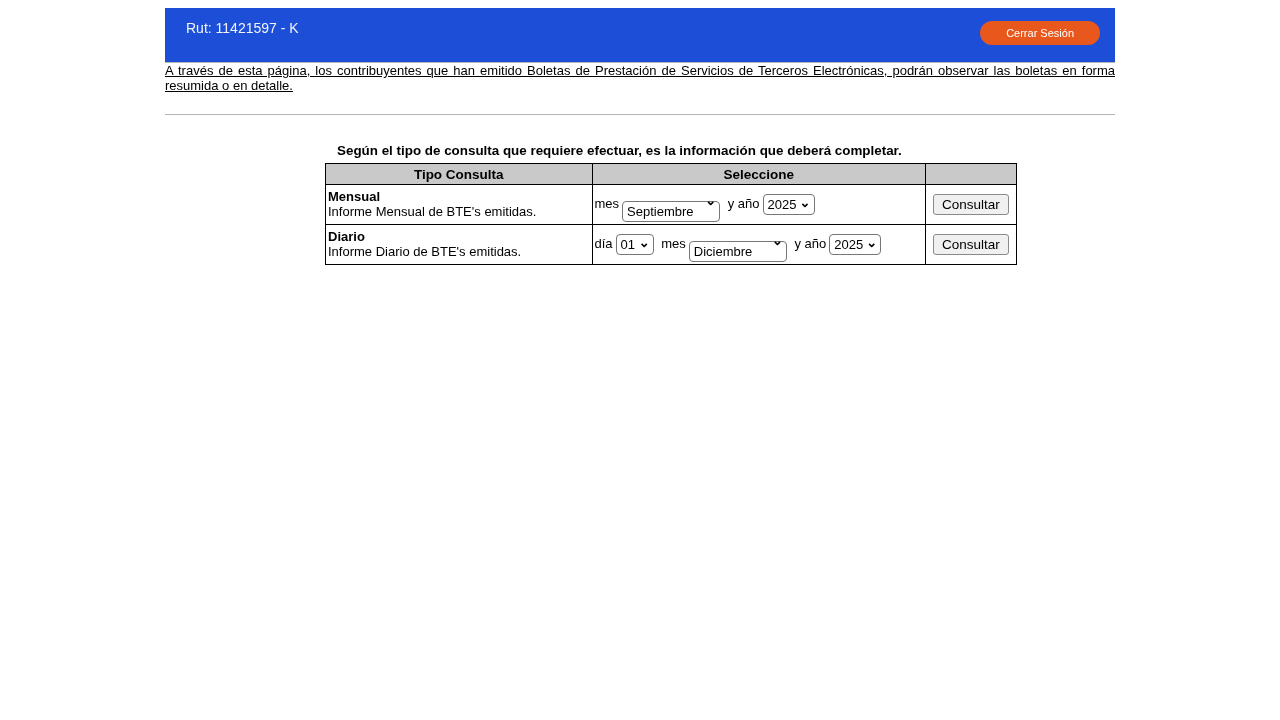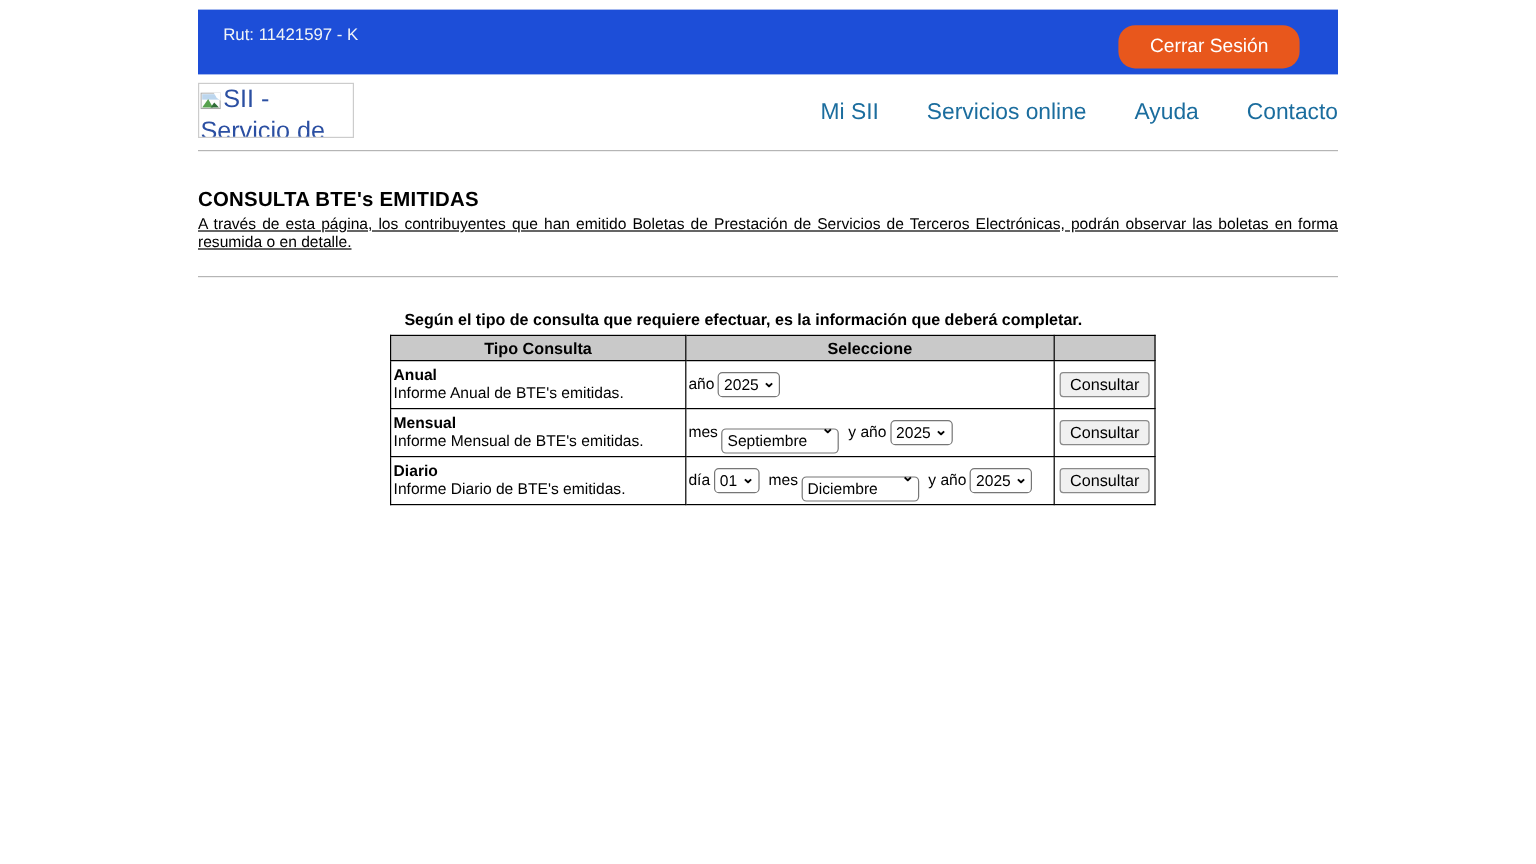--- a/index.html
+++ b/index.html
@@ -24,28 +24,28 @@
   }
   .rut {
     position: absolute;
     left: 21px;
     top: 12px;
     color: #f2f5f7;
     font-size: 14px;
   }
   .logout-btn {
     position: absolute;
-    right: 32px;
+    right: 15px;
     top: 13px;
-    height: 36px;
+    height: 24px;
     padding: 0 26px;
     background: #e8571c;
     color: #ffffff;
     font-family: "Liberation Sans", sans-serif;
-    font-size: 16px;
+    font-size: 11px;
     border: none;
     border-radius: 14px;
     cursor: pointer;
   }
 
   
   .headrow {
     position: relative;
     height: 63px;
   }
@@ -110,21 +110,21 @@
     margin: 28px auto 0 auto;
   }
   .lead {
     margin: 0 0 5px 12px;
     font-size: 13.4px;
     font-weight: bold;
     line-height: 15px;
     text-align: justify;
   }
   table.consulta-table {
-    width: 638px;
+    width: 692px;
     border-collapse: collapse;
     font-size: 13px;
     padding-left: 16px;
   }
   .consulta-table th,
   .consulta-table td {
     border: 1px solid #000;
   }
   .consulta-table th {
     background: #c9c9c9;
@@ -189,70 +189,38 @@
 </head>
 <body>
 
 <div class="container">
 
   <div class="topbar">
     <span class="rut">Rut: 11421597 - K</span>
     <button class="logout-btn">Cerrar Sesión</button>
   </div>
 
-  <div class="headrow">
-    <a class="logo-box">
-      <span class="broken-icon">
-        <svg width="17" height="14" viewBox="0 0 17 14">
-          <rect x="0.5" y="0.5" width="16" height="13" fill="#fdfdfd" stroke="#a8a8a8"></rect>
-          <rect x="1.5" y="1.5" width="14" height="4.5" fill="#bcd6ee"></rect>
-          <polygon points="1.5,12.5 6.5,5.5 10.5,12.5" fill="#57a14e"></polygon>
-          <polygon points="8.5,12.5 11.5,8.5 15.5,12.5" fill="#2f6d37"></polygon>
-          <polygon points="11,0 17,0 17,7 13.5,4.5" fill="#ffffff"></polygon>
-        </svg>
-      </span><span>SII - Servicio de</span>
-    </a>
-    <nav class="mainnav">
-      <a>Mi SII</a>
-      <a>Servicios online</a>
-      <a>Ayuda</a>
-      <a>Contacto</a>
-    </nav>
-  </div>
 
   <hr class="rule">
 
-  <h1 class="page-title">CONSULTA BTE's EMITIDAS</h1>
   <p class="page-desc">A través de esta página, los contribuyentes que han emitido Boletas de Prestación de Servicios de Terceros Electrónicas, podrán observar las boletas en forma resumida o en detalle.</p>
 
   <hr class="rule">
 
   <div class="consulta">
     <p class="lead">Según el tipo de consulta que requiere efectuar, es la información que deberá completar.</p>
 
     <table class="consulta-table">
       <tbody>
           <tr>
         <th class="col-tipo">Tipo Consulta</th>
         <th class="col-sel">Seleccione</th>
         <th class="col-action"></th>
       </tr>
 
-      <tr>
-        <td>
-          <div class="row-name">Anual</div>
-          <div class="row-desc">Informe Anual de BTE's emitidas.</div>
-        </td>
-        <td class="cell-sel">
-          <span class="flabel">año</span><span class="selwrap sel-year"><select><option>2025</option></select></span>
-        </td>
-        <td>
-          <button class="consultar-btn">Consultar</button>
-        </td>
-      </tr>
 
       <tr>
         <td>
           <div class="row-name">Mensual</div>
           <div class="row-desc">Informe Mensual de BTE's emitidas.</div>
         </td>
         <td class="cell-sel">
           <span class="flabel">mes</span><span class="selwrap sel-month"><select><option>Septiembre</option></select></span>
           <span class="flabel">y año</span><span class="selwrap sel-year"><select><option>2025</option></select></span>
         </td>

